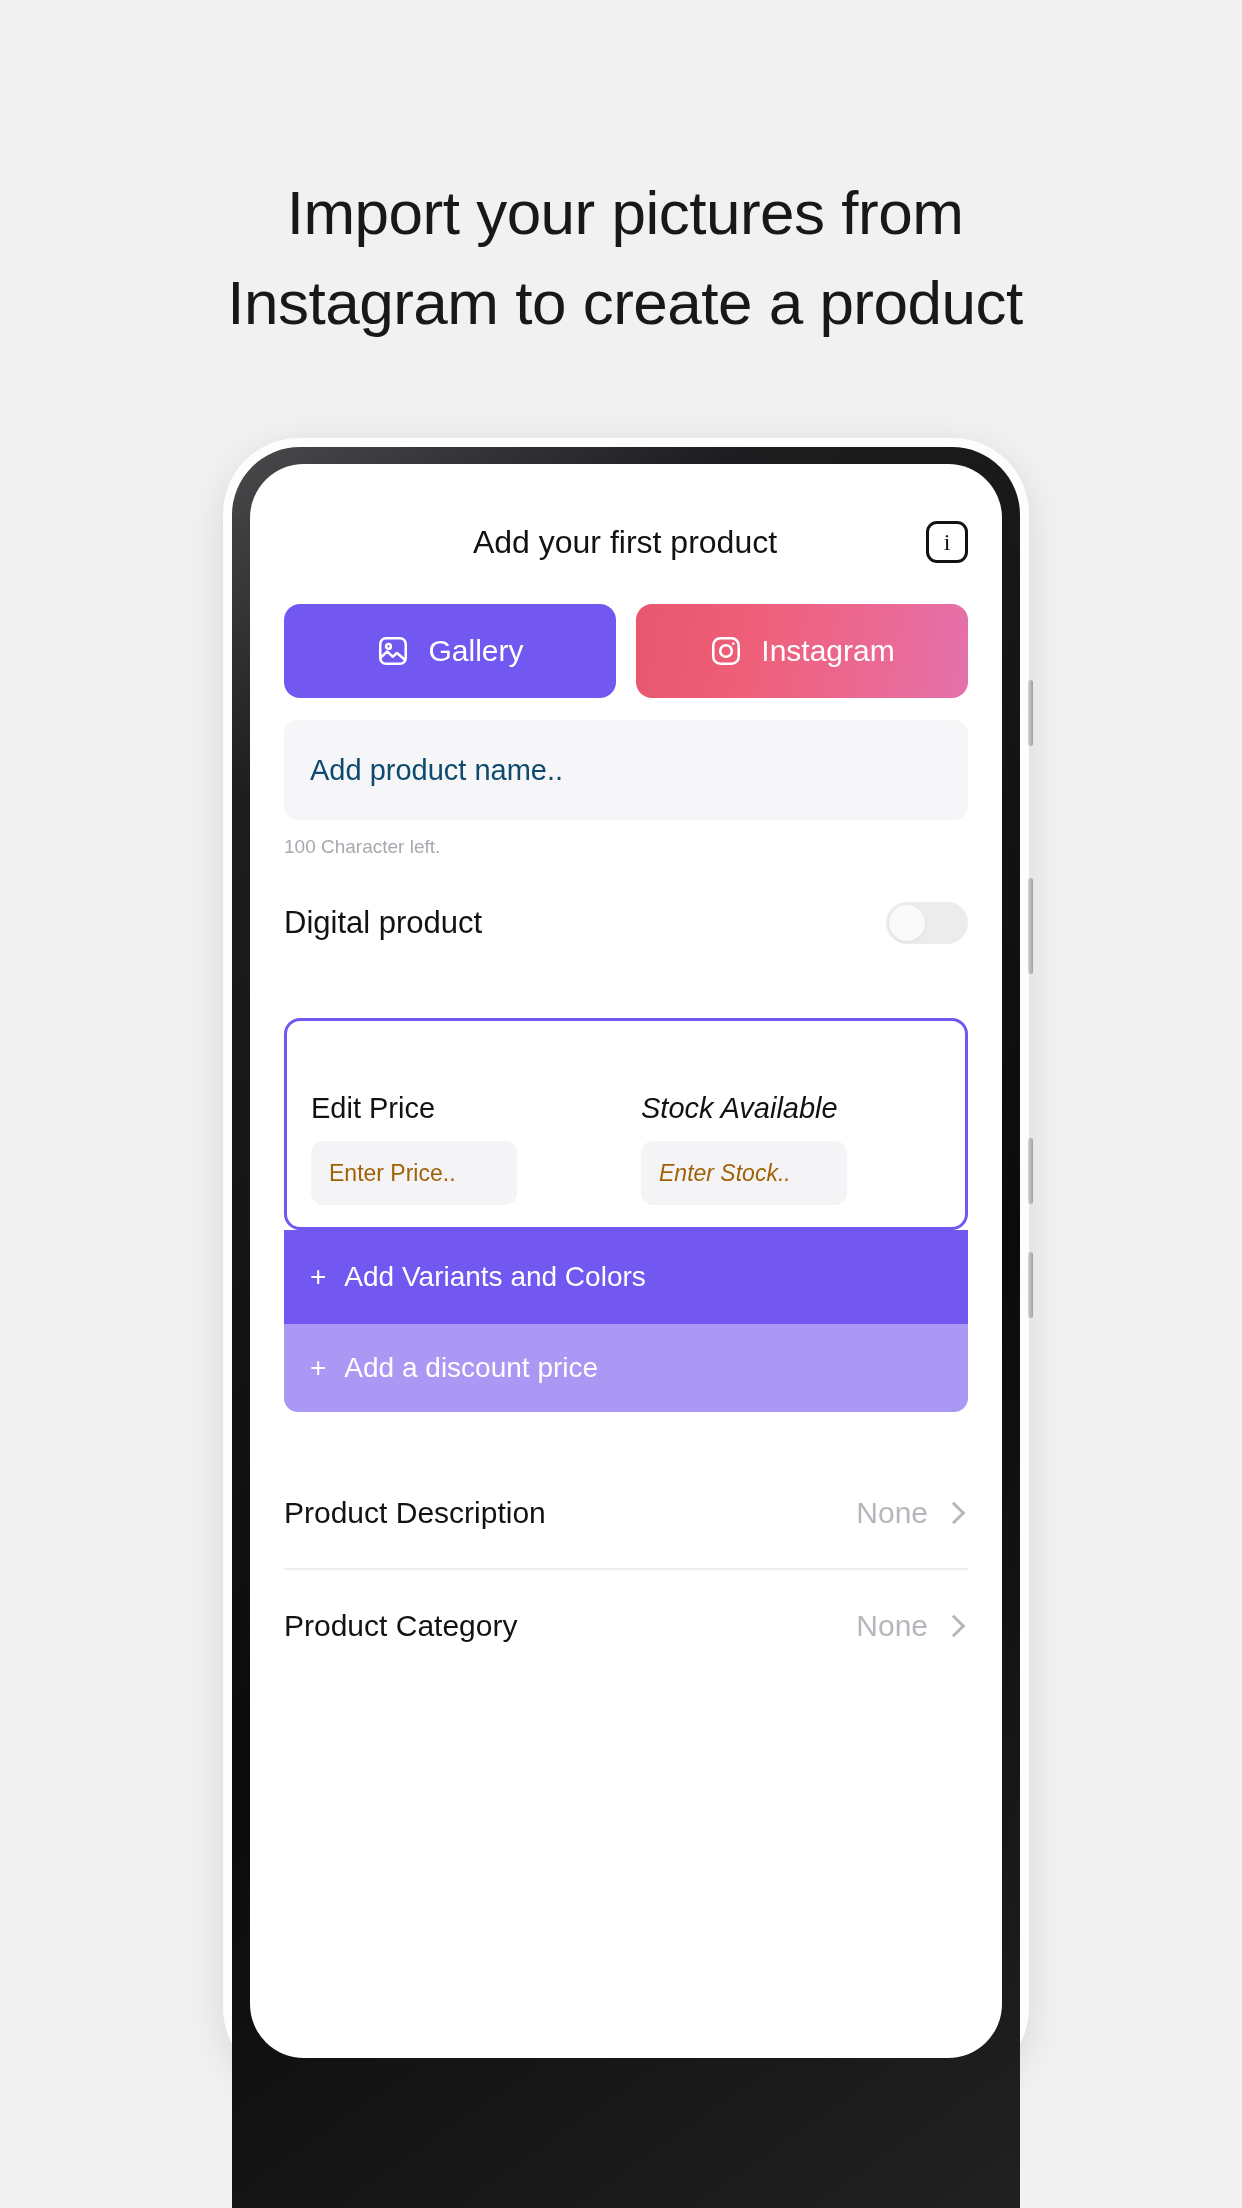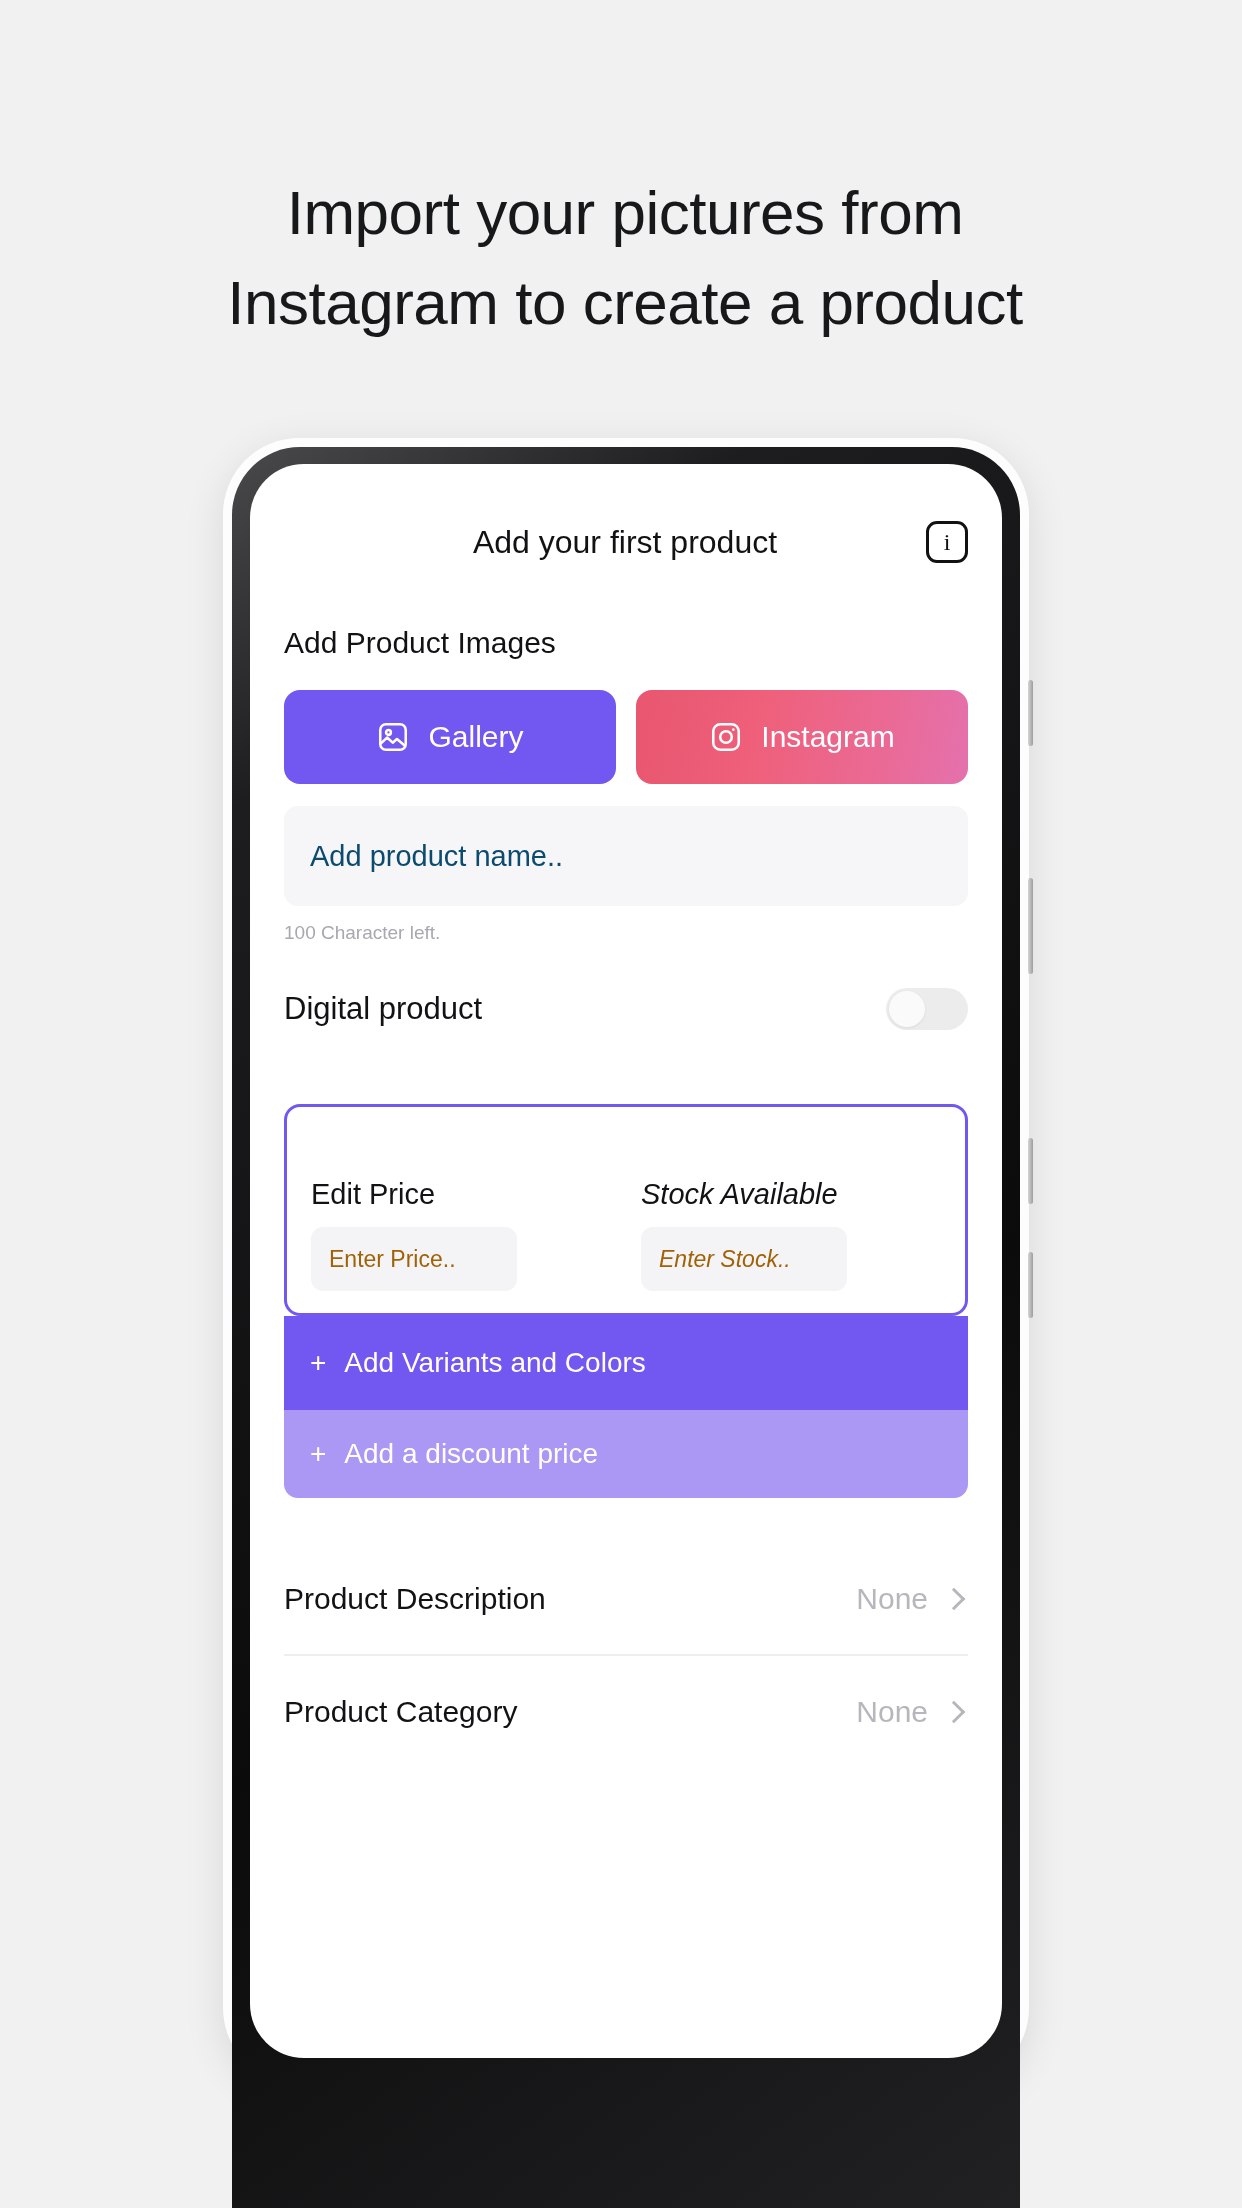--- a/index.html
+++ b/index.html
@@ -279,21 +279,20 @@
   <div class="phone-bezel">
     <div class="phone-screen">
 
       <div class="app">
 
         <div class="app-header">
           <div class="app-title">Add your first product</div>
           <div class="info-btn">i</div>
         </div>
 
-        <div class="section-label">Add Product Images</div>
 
         <div class="img-btn-row">
           <div class="img-btn gallery">
             <span>
               <svg width="34" height="34" viewBox="0 0 24 24" fill="none" stroke="#ffffff" stroke-width="1.8" stroke-linecap="round" stroke-linejoin="round">
                 <rect x="3" y="3" width="18" height="18" rx="4"></rect>
                 <circle cx="8.8" cy="8.8" r="1.7"></circle>
                 <path d="M3.5 16.5l4.3-4.1 4 3.6 3-2.6 5.2 4.4"></path>
               </svg>
             </span>

